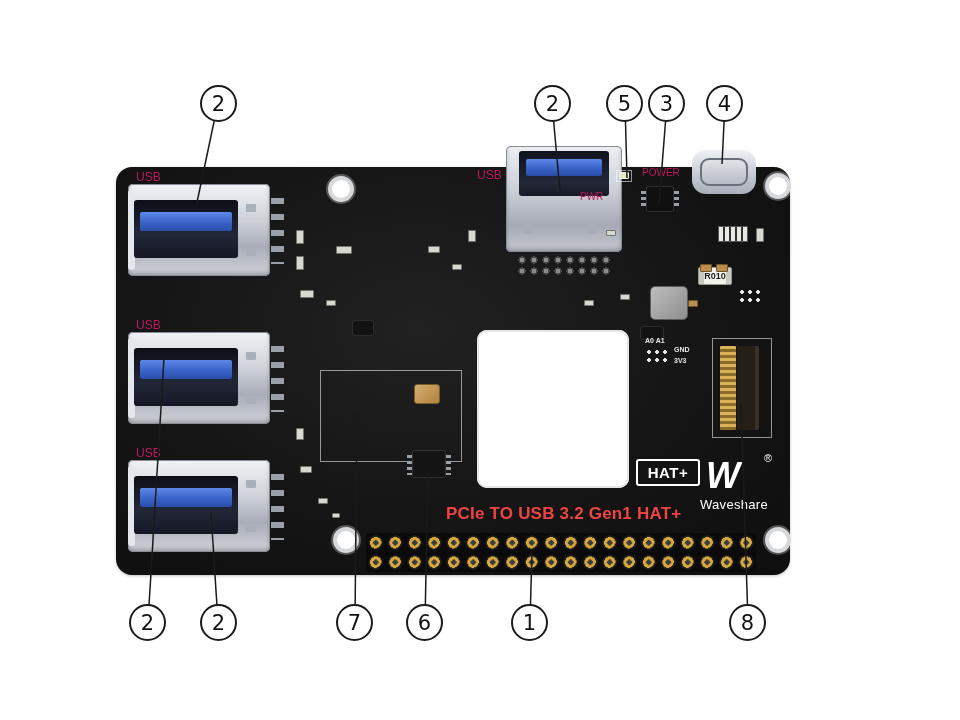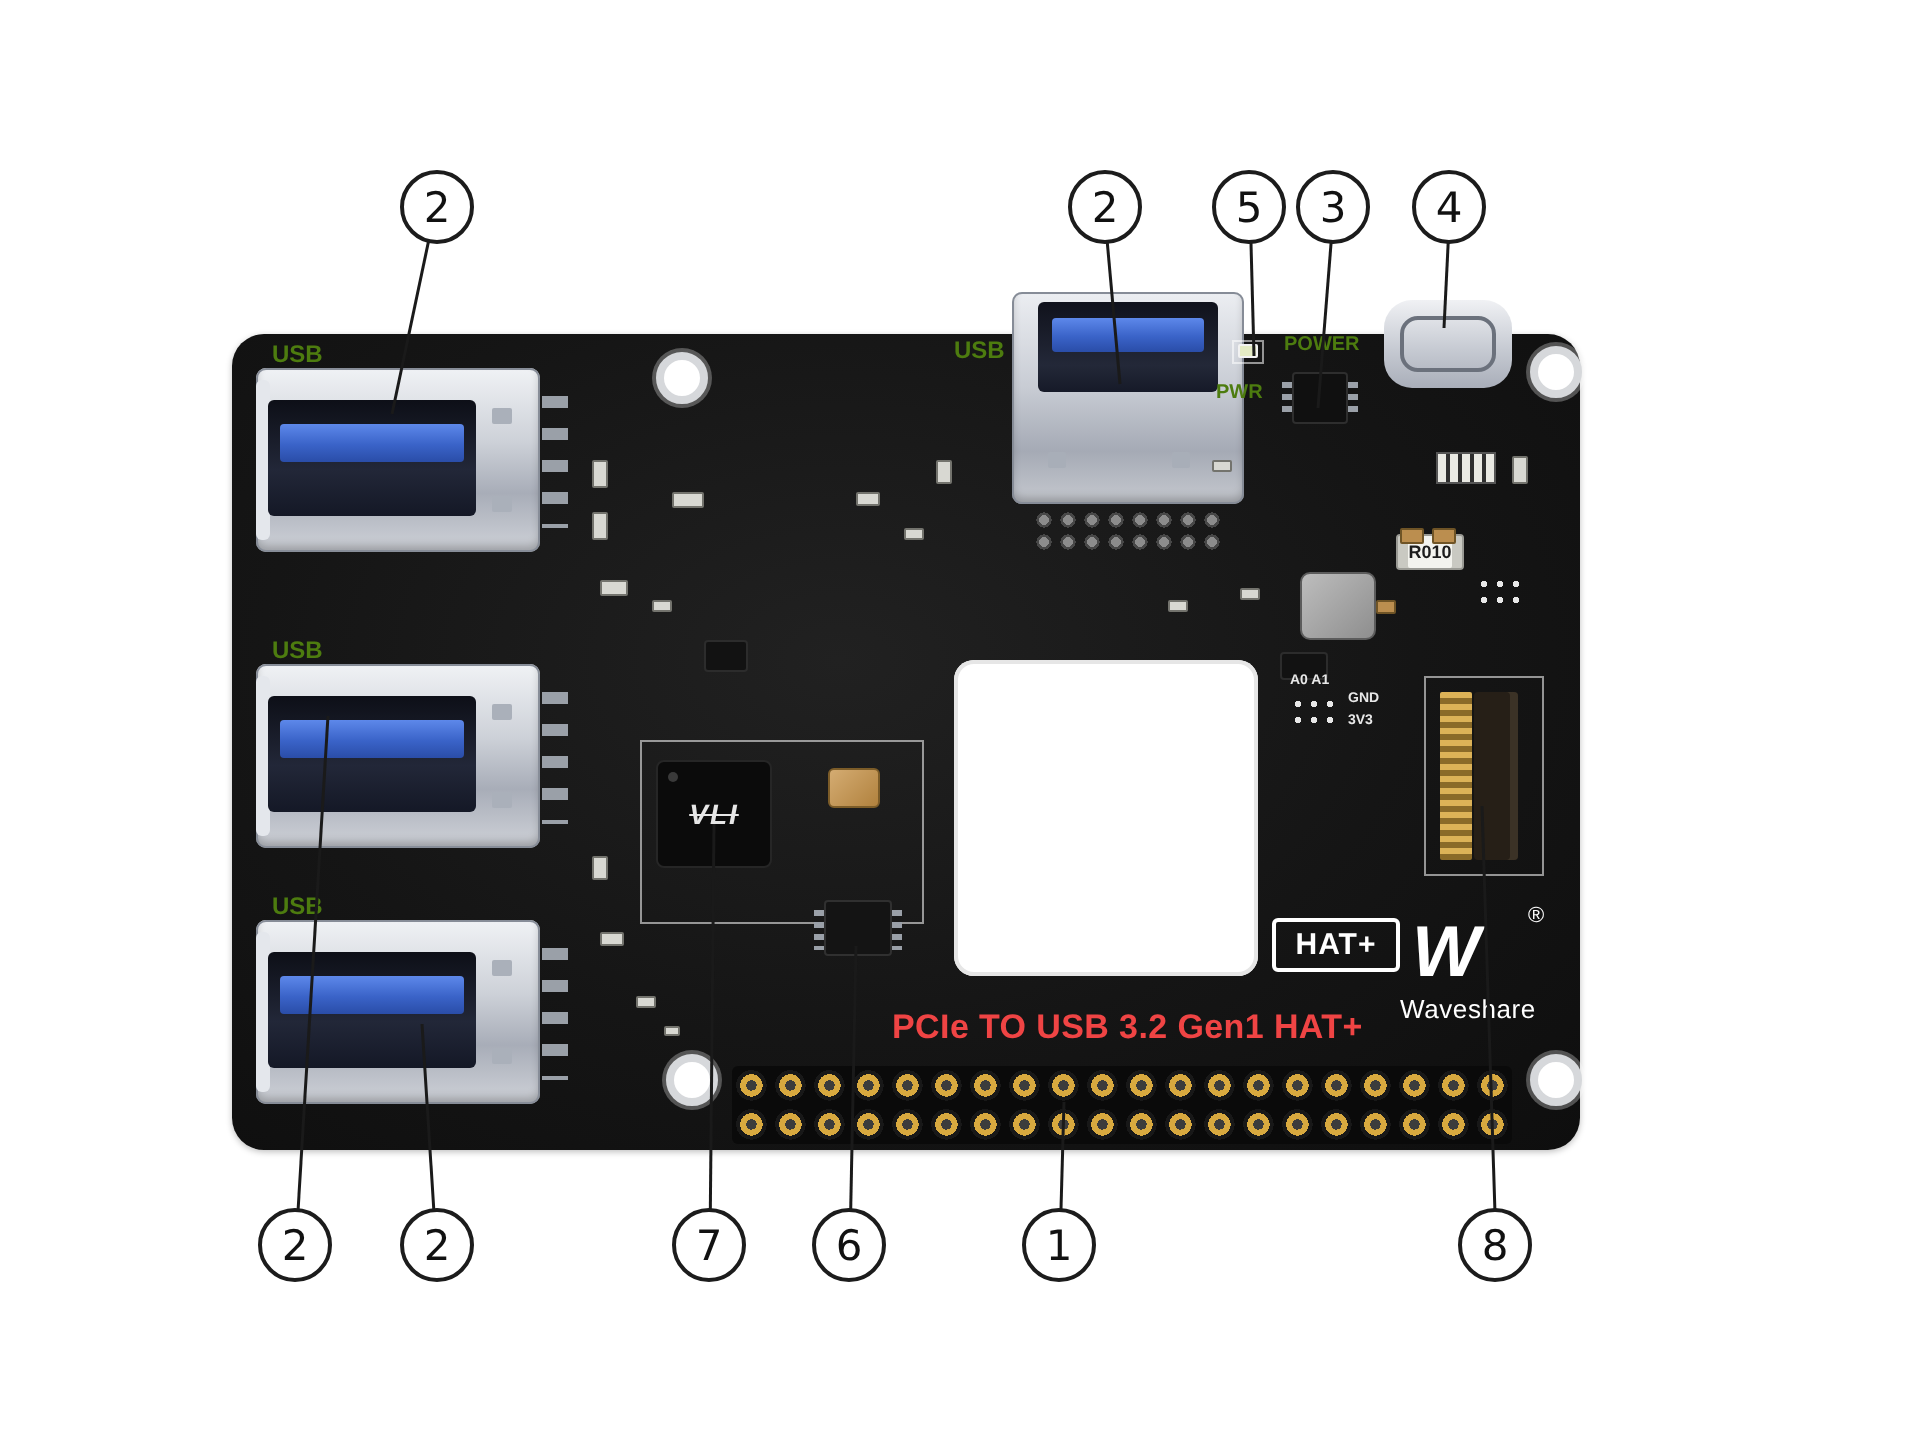--- a/index.html
+++ b/index.html
@@ -49,21 +49,21 @@
         background:linear-gradient(180deg,#f0f1f4 0%,#c7cbd3 55%,#a9aeb9 100%);
         box-shadow: inset 0 0 0 1px #83path8a93, inset 0 0 0 1px #838a93; }
   .usbc::after { content:""; position:absolute; inset:8px; border-radius:9px;
         border:2px solid #6b717c; }
 
   
   .silk { border:1px solid rgba(255,255,255,.55); }
   .smd { background:#d8d8d2; border:1px solid #73736d; border-radius:1px; }
   .smd-tan { background:#bb8e4f; border:1px solid #6f5426; border-radius:1px; }
   .ic-dark { background:#121212; border:1px solid #2c2c2c; border-radius:2px; }
-  .txt { color:#4d7c0f; font-weight:bold; }
+  .txt { color:#be185d; font-weight:normal; }
   .led { background:#e4ebc4; border:1px solid #f2f2f2; border-radius:1px; }
   .inductor { background:linear-gradient(135deg,#bdbdbd,#8e8e8e); border:1px solid #5c5c5c; border-radius:5px; }
   .chip-main { background:#0b0b0b; border-radius:4px; border:1px solid #262626;
         display:flex; align-items:center; justify-content:center;
         color:#e6e6e6; font-style:italic; font-weight:bold; font-size:14px; letter-spacing:1px;
         text-decoration:line-through; }
   .chip-main::after { content:""; position:absolute; left:5px; top:5px; width:5px; height:5px;
         border-radius:50%; background:#3a3a3a; }
   .crystal { background:linear-gradient(135deg,#d4ac72,#b1823e); border:1px solid #7c5c28; border-radius:3px; }
   .ic6 { background:#141414; border:1px solid #303030; border-radius:2px; }
@@ -148,36 +148,35 @@
     <div class="shell"></div>
     <div class="recess"></div>
     <div class="tongue"></div>
   </div>
   <div class="abs solder" style="left:516px; top:254px; width:96px; height:22px;"></div>
 
   <div class="abs usbc" style="left:692px; top:150px;"></div>
 
   <div class="abs silk" style="left:616px; top:170px; width:16px; height:12px;"></div>
   <div class="abs led" style="left:619px; top:172px; width:10px; height:7px;"></div>
-  <div class="abs txt" style="left:608px; top:191px; font-size:10px;">PWR</div>
+  <div class="abs txt" style="left:580px; top:191px; font-size:10px;">PWR</div>
   <div class="abs txt" style="left:642px; top:167px; font-size:10px;">POWER</div>
   <div class="abs pwr-ic" style="left:646px; top:186px; width:28px; height:26px;"></div>
 
   <div class="abs r010" style="left:698px; top:240px; width:34px; height:18px;">R010</div>
 
   <div class="abs inductor" style="left:650px; top:286px; width:38px; height:34px;"></div>
   <div class="abs ic-dark" style="left:640px; top:326px; width:24px; height:14px;"></div>
 
   <div class="abs tiny" style="left:645px; top:337px;">A0 A1</div>
   <div class="abs pads" style="left:645px; top:348px; width:24px; height:18px;"></div>
   <div class="abs tiny" style="left:674px; top:346px;">GND</div>
   <div class="abs tiny" style="left:674px; top:357px;">3V3</div>
 
   <div class="abs silk" style="left:320px; top:370px; width:142px; height:92px;"></div>
-  <div class="abs chip-main" style="left:328px; top:380px; width:58px; height:54px;">VLI</div>
   <div class="abs crystal" style="left:414px; top:384px; width:26px; height:20px;"></div>
 
   <div class="abs ic6" style="left:412px; top:450px; width:34px; height:28px;"></div>
 
   <div class="abs silk" style="left:712px; top:338px; width:60px; height:100px;"></div>
   <div class="abs ffc-pins" style="left:720px; top:346px; width:16px; height:84px;"></div>
   <div class="abs ffc-body" style="left:737px; top:346px; width:22px; height:84px;"></div>
 
   <div class="abs hat-badge" style="left:636px; top:459px; width:64px; height:27px;">HAT+</div>
   <div class="abs brand-w" style="left:706px; top:458px;">W</div>

